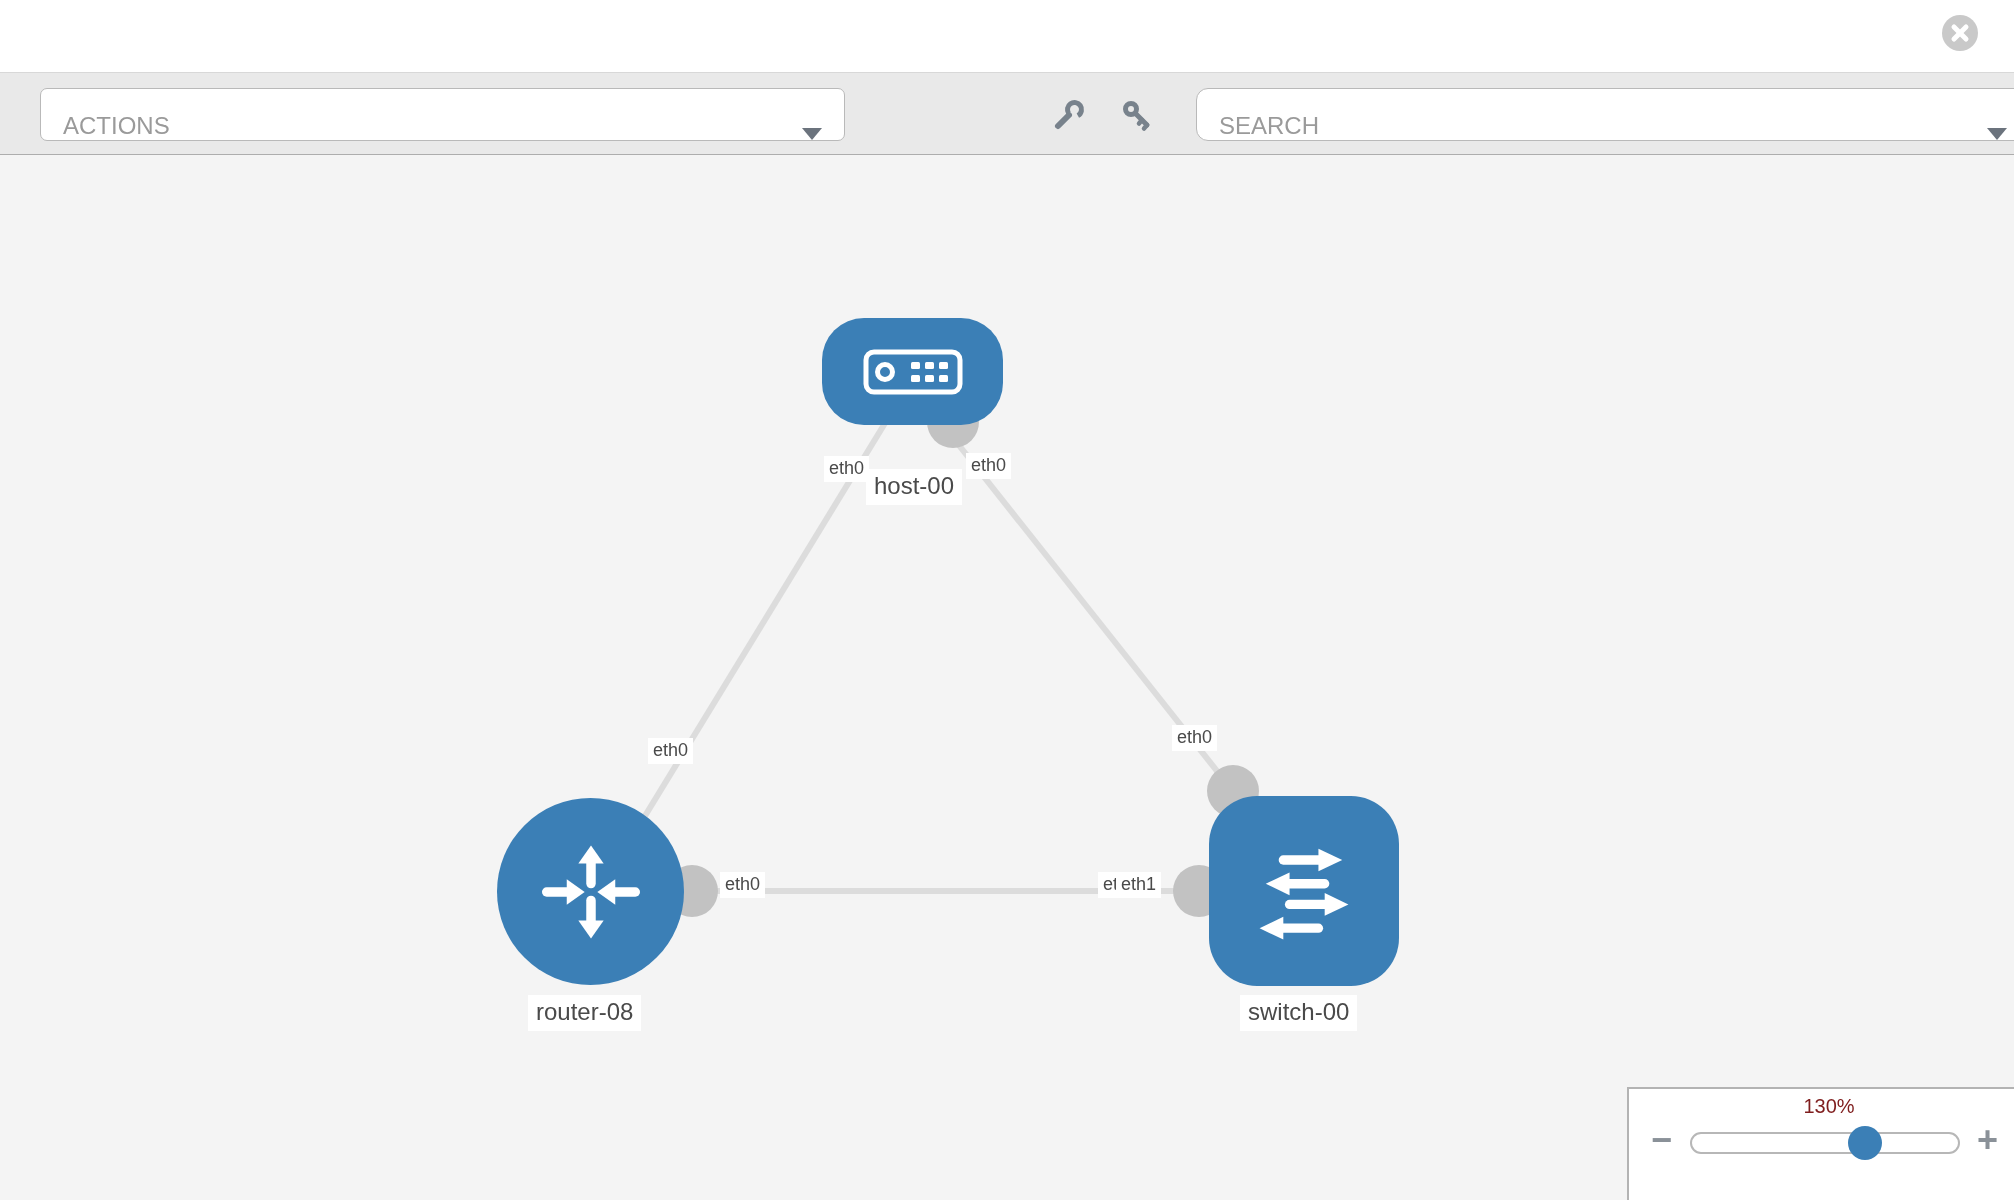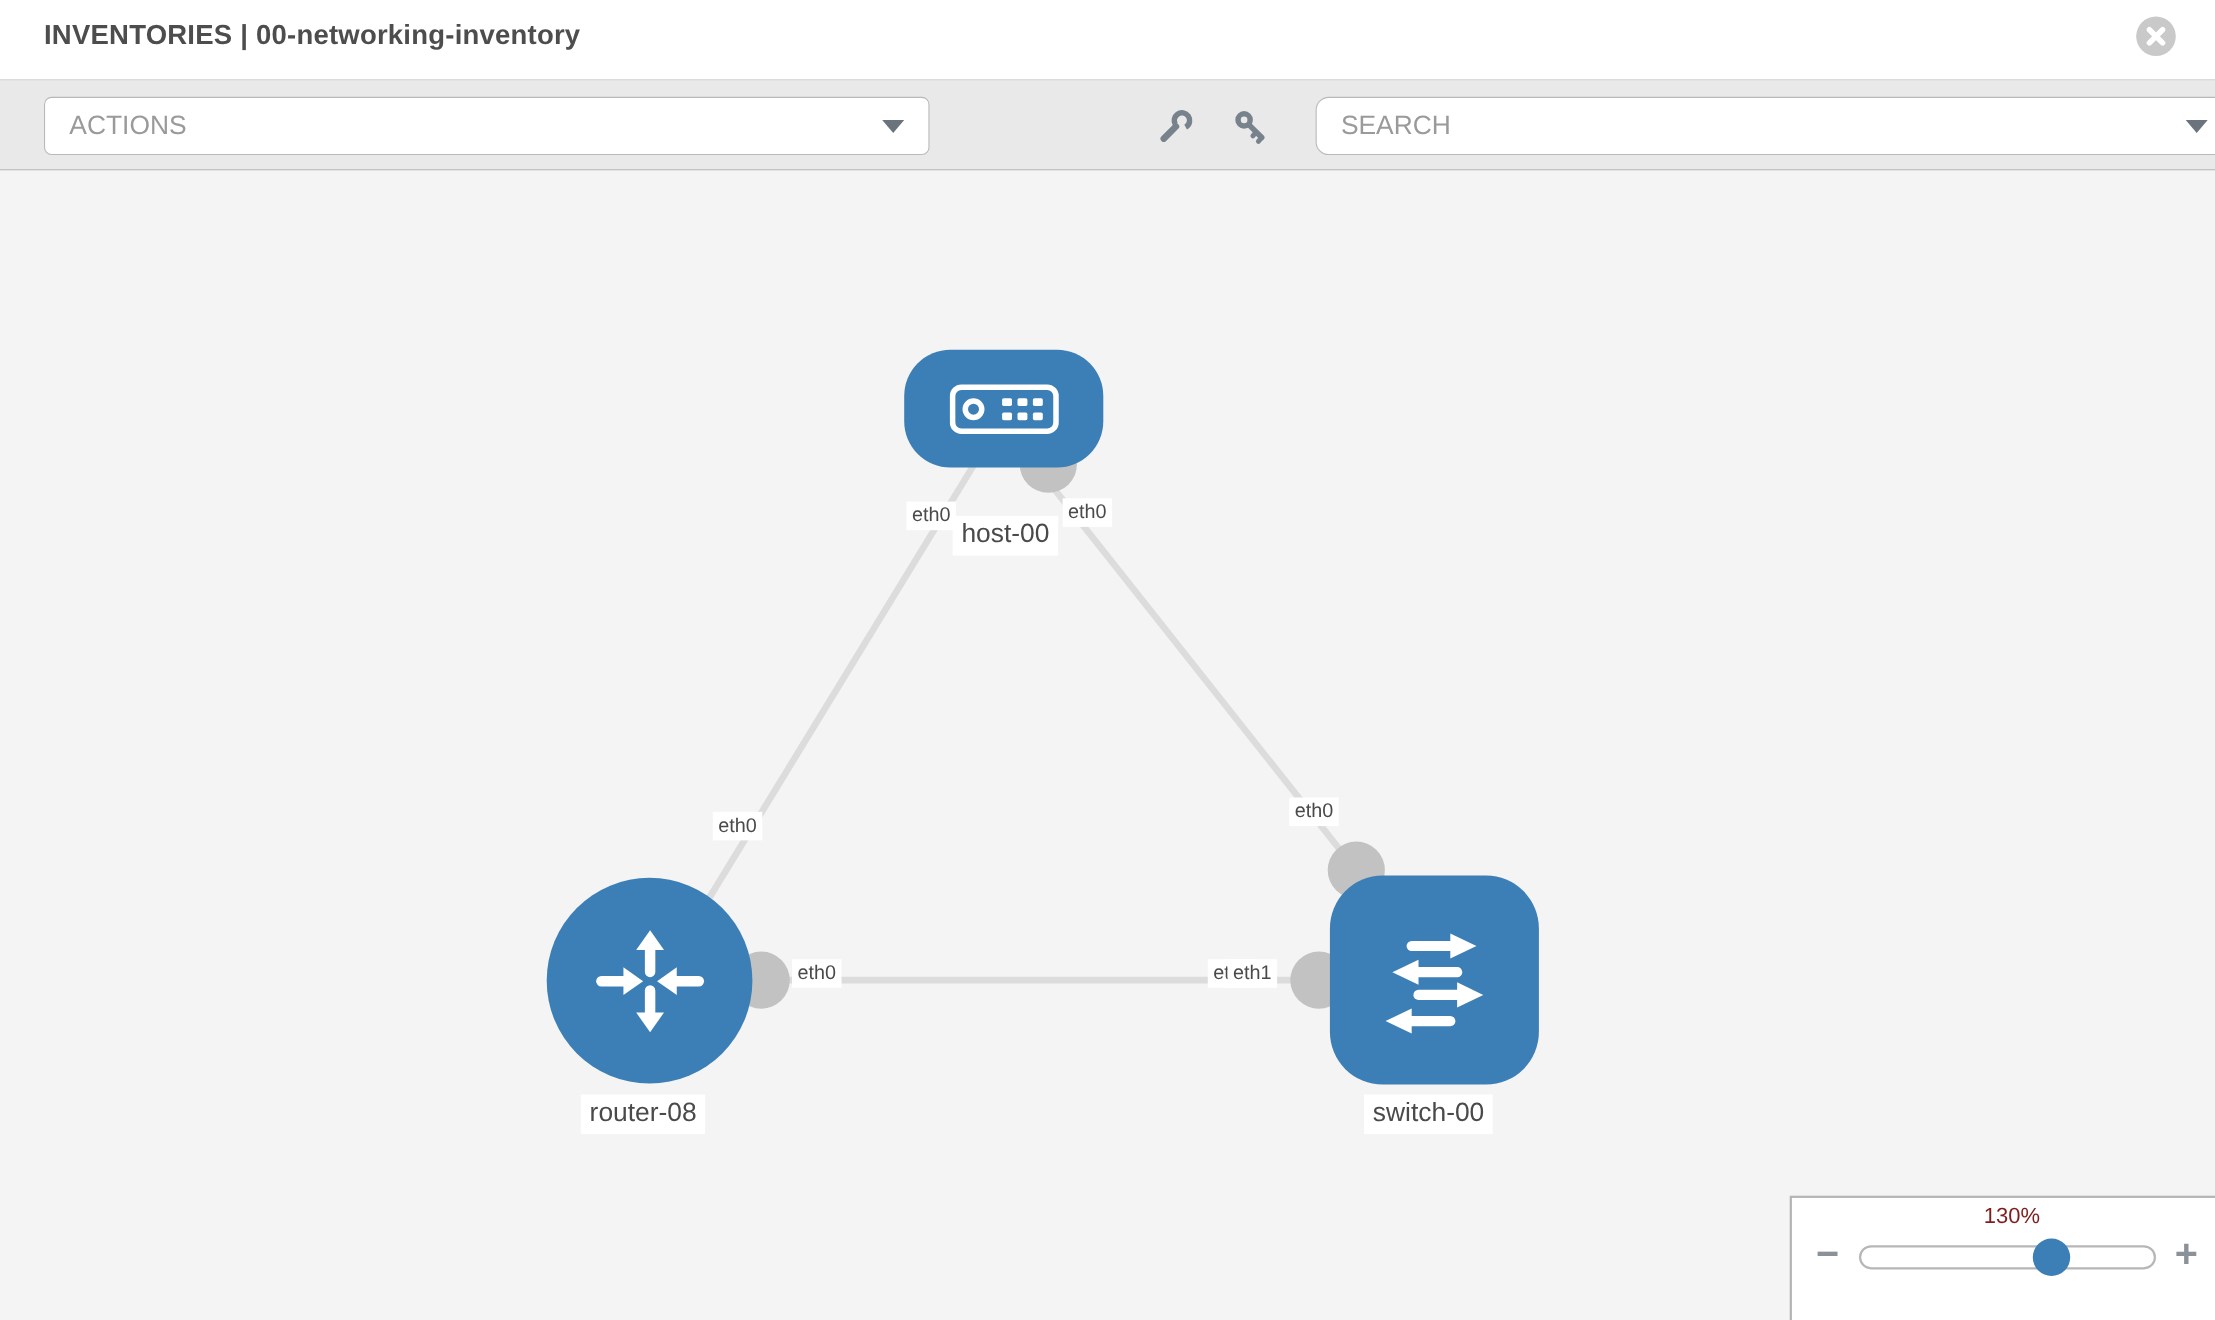--- a/index.html
+++ b/index.html
@@ -12,21 +12,21 @@
                 color:#4d4d4d; letter-spacing:.2px; }
   .close-btn { position:absolute; right:36px; top:15px; width:36px; height:36px;
                border-radius:50%; background:#c9c9c9; cursor:pointer;
                display:flex; align-items:center; justify-content:center; }
 
   
   .toolbar { position:relative; height:83px; background:#e9e9e9;
              border-top:1px solid #d8d8d8; border-bottom:1px solid #adadad; }
   .combo { position:absolute; top:15px; height:53px; background:#fff;
            border:1px solid #b9b9b9; border-radius:7px; display:flex;
-           align-items:center; justify-content:space-between; padding:0 22px; cursor:pointer; }
+           align-items:flex-end; justify-content:space-between; padding:0 22px; cursor:pointer; }
   .combo-actions { left:40px;  width:805px; }
   .combo-search  { left:1196px; width:834px;border-radius:12px; }
   .combo-label { font-size:24px; color:#9a9a9a; }
   .chevron { width:0; height:0; border-left:10px solid transparent;
              border-right:10px solid transparent; border-top:12px solid #6b737d; }
   .tool-icon { position:absolute; top:25px; width:34px; height:34px; cursor:pointer; }
   .tool-icon.wrench { left:1052px; }
   .tool-icon.key    { left:1120px; }
 
   
@@ -54,21 +54,20 @@
   .zoom-plus  { left:348px; }
   .zoom-track { position:absolute; left:61px; top:43px; width:270px; height:22px;
                 background:#fff; border:2px solid #b7b7b7; border-radius:12px; cursor:pointer; }
   .zoom-handle { position:absolute; left:219px; top:37px; width:34px; height:34px;
                  border-radius:50%; background:#3b7fb6; cursor:grab; }
 </style>
 </head>
 <body>
 
 <div class="header">
-  <div class="page-title">INVENTORIES | 00-networking-inventory</div>
   <div class="close-btn">
     <svg width="22" height="22" viewBox="0 0 22 22">
       <line x1="5" y1="5" x2="17" y2="17" stroke="#fff" stroke-width="5" stroke-linecap="round"></line>
       <line x1="17" y1="5" x2="5" y2="17" stroke="#fff" stroke-width="5" stroke-linecap="round"></line>
     </svg>
   </div>
 </div>
 
 <div class="toolbar">
   <div class="combo combo-actions">

